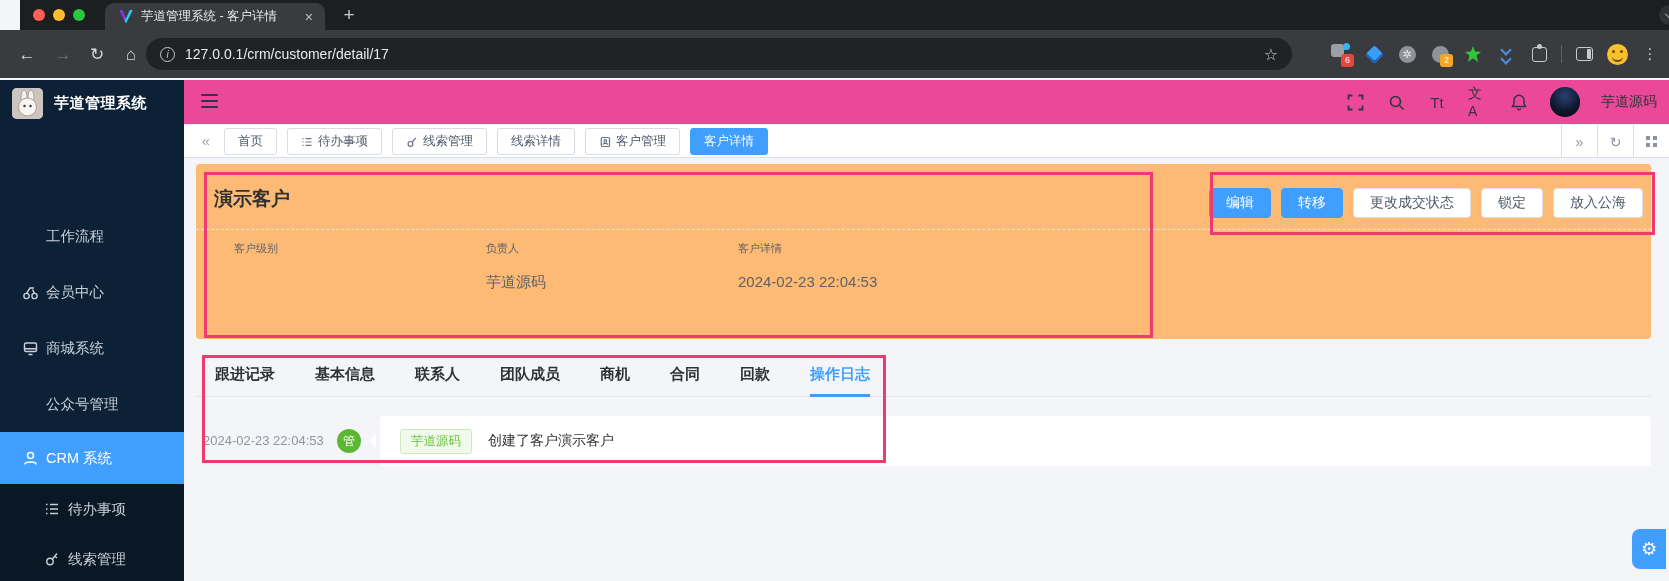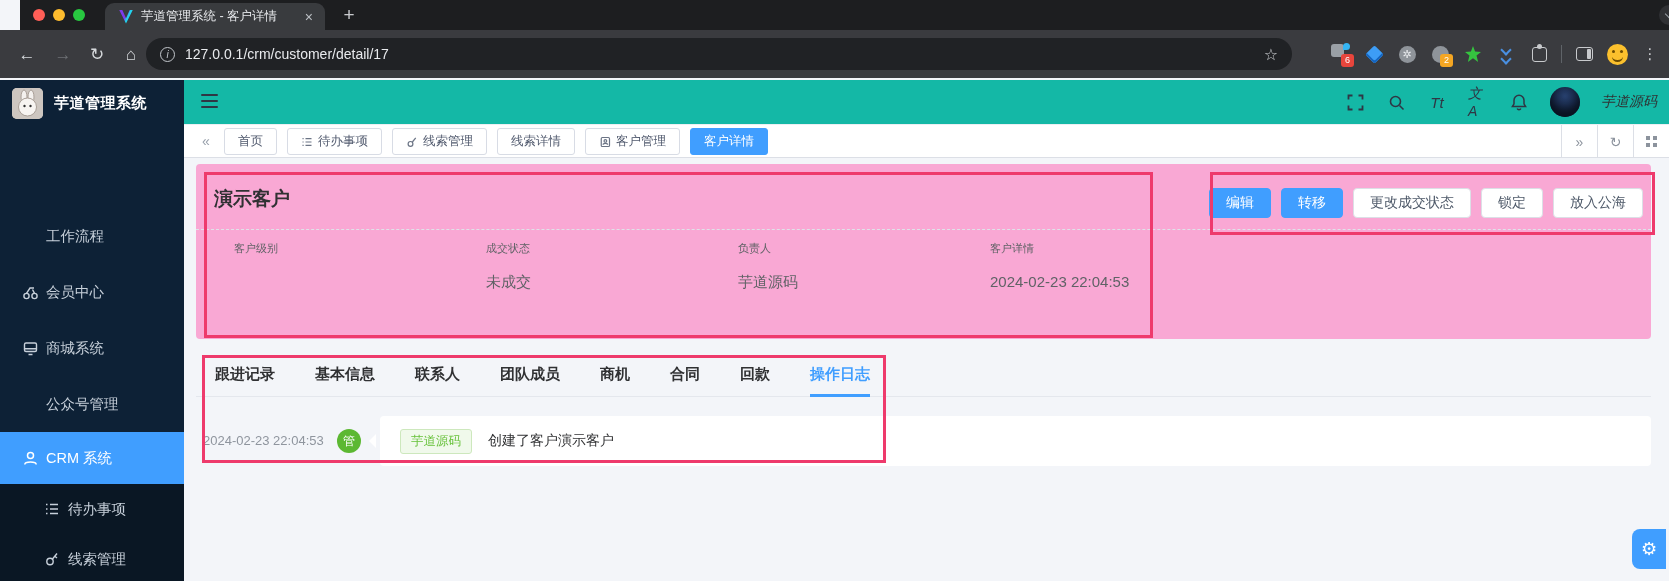--- a/index.html
+++ b/index.html
@@ -57,41 +57,41 @@
   .m-item .mlabel { position:absolute; left:46px; }
   .m-item .mchev { position:absolute; right:18px; width:6px; height:6px; border-right:1.5px solid #8494a3; border-bottom:1.5px solid #8494a3; transform:rotate(45deg); }
   .m-item.active { background:#409eff; color:#fff; }
   .m-item.active .micon{ color:#fff; }
   .m-item.active .mchev { transform:rotate(-135deg); border-color:#fff; }
   .submenu-bg { position:absolute; left:0; top:404px; bottom:0; width:184px; background:#0a1724; }
   .s-item { position:absolute; left:0; width:184px; height:50px; display:flex; align-items:center; color:#c7d0da; font-size:14.5px; cursor:pointer; }
   .s-item .micon { position:absolute; left:44px; width:16px; height:16px; }
   .s-item .mlabel { position:absolute; left:68px; }
 
-  .appheader { position:absolute; left:184px; top:80px; width:1485px; height:44px; background:#14b8a6;font-style:italic; }
+  .appheader { position:absolute; left:184px; top:80px; width:1485px; height:44px; background:#ec4899; }
   .hamburger { position:absolute; left:17px; top:14px; width:17px; height:14px; display:flex; flex-direction:column; justify-content:space-between; cursor:pointer; }
   .hamburger i { height:2px; background:#2f3644; border-radius:1px; }
   .hright { position:absolute; right:12px; top:0; height:44px; display:flex; align-items:center; gap:21px; }
   .hicon { color:#2f3644; width:20px; height:20px; display:flex; align-items:center; justify-content:center; font-size:15px; }
   .avatar { width:30px; height:30px; border-radius:50%; background:radial-gradient(circle at 50% 30%,#27406e 0%,#101b30 70%); box-shadow:inset 0 -6px 8px #0a1220; }
   .uname { font-size:14px; color:#303133; }
 
   .apptabbar { position:absolute; left:184px; top:124px; width:1485px; height:34px; background:#fff; border-top:1px solid #eceff3; border-bottom:1px solid #dcdfe6; }
   .tb-collapse { position:absolute; left:10px; top:0; height:33px; line-height:33px; color:#98a0ab; font-size:14px; width:24px; text-align:center; }
   .navtabs { position:absolute; left:40px; top:0; height:33px; display:flex; align-items:center; gap:10px;justify-content:flex-end; }
   .ntab { height:27px; display:flex; align-items:center; gap:5px; padding:0 13px; border:1px solid #d8dce5; border-radius:3px; background:#fff; font-size:12.5px; color:#515a6e; cursor:pointer; white-space:nowrap; }
   .ntab svg { width:12px; height:12px; color:#6b7485; }
   .ntab.active { background:#409eff; border-color:#409eff; color:#fff; }
   .tb-right { position:absolute; right:0; top:0; height:33px; display:flex; }
   .tb-btn { width:36px; height:33px; border-left:1px solid #dcdfe6; display:flex; align-items:center; justify-content:center; color:#8c939d; font-size:14px; cursor:pointer; }
   .griddots { width:11px; height:11px; position:relative; }
   .griddots::before { content:""; position:absolute; left:0; top:0; width:4px; height:4px; background:#8c939d; box-shadow:7px 0 0 #8c939d,0 7px 0 #8c939d,7px 7px 0 #8c939d; }
 
   
-  .headcard { position:absolute; left:196px; top:164px; width:1455px; height:175px; background:#f9a8d4; border-radius:4px; }
+  .headcard { position:absolute; left:196px; top:164px; width:1455px; height:175px; background:#fdba74; border-radius:4px; }
   .cust-name { position:absolute; left:18px; top:22px; font-size:19px; font-weight:bold; color:#303133; }
   .actions { position:absolute; right:8px; top:24px; display:flex; gap:10px; }
   .btn { height:30px; padding:0 16px; border-radius:4px; font-size:14px; display:flex; align-items:center; cursor:pointer; white-space:nowrap; }
   .btn.primary { background:#409eff; color:#fff; border:1px solid #409eff; }
   .btn.plain { background:#fff; color:#4e5969; border:1px solid #dcdfe6; }
   .dashline { position:absolute; left:0; top:65px; width:100%; border-top:1px dashed #dfe3e9; }
   .fields { position:absolute; left:38px; top:77px; display:grid; grid-template-columns:252px 252px 252px 252px; }
   .f-label { font-size:11px; color:#606266; }
   .f-value { font-size:15px; color:#606266; margin-top:17px; min-height:18px; }
 
@@ -341,24 +341,20 @@
       <span class="btn plain">锁定</span>
       <span class="btn plain">放入公海</span>
     </div>
     <div class="dashline"></div>
     <div class="fields">
       <div>
         <div class="f-label">客户级别</div>
         <div class="f-value"></div>
       </div>
       <div>
-        <div class="f-label">成交状态</div>
-        <div class="f-value">未成交</div>
-      </div>
-      <div>
         <div class="f-label">负责人</div>
         <div class="f-value">芋道源码</div>
       </div>
       <div>
         <div class="f-label">客户详情</div>
         <div class="f-value">2024-02-23 22:04:53</div>
       </div>
     </div>
   </div>
 

